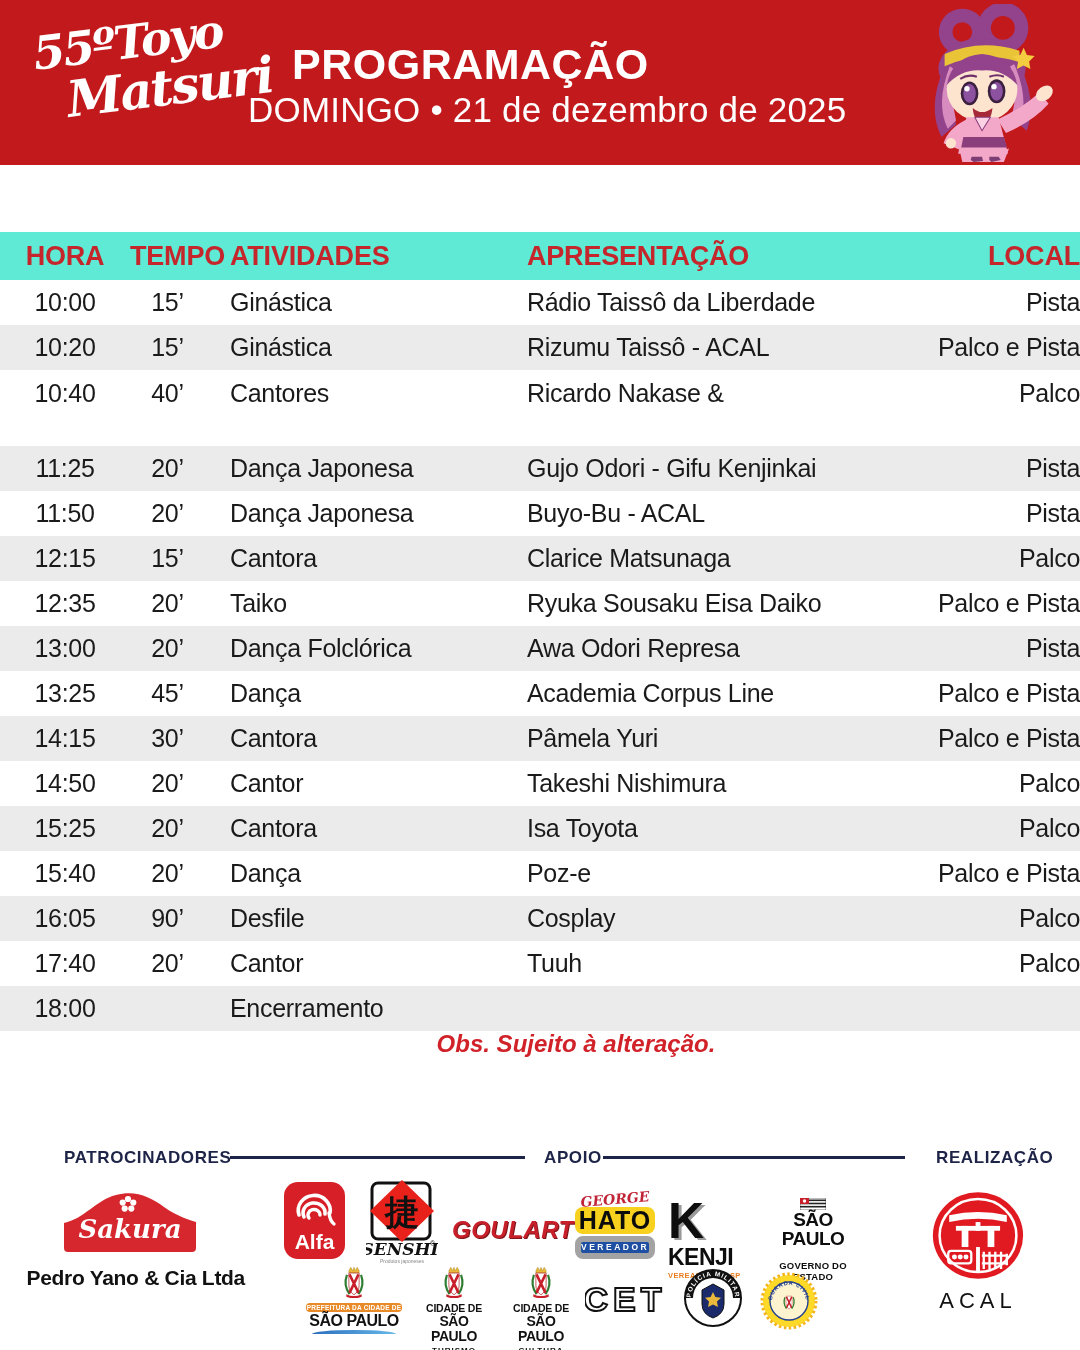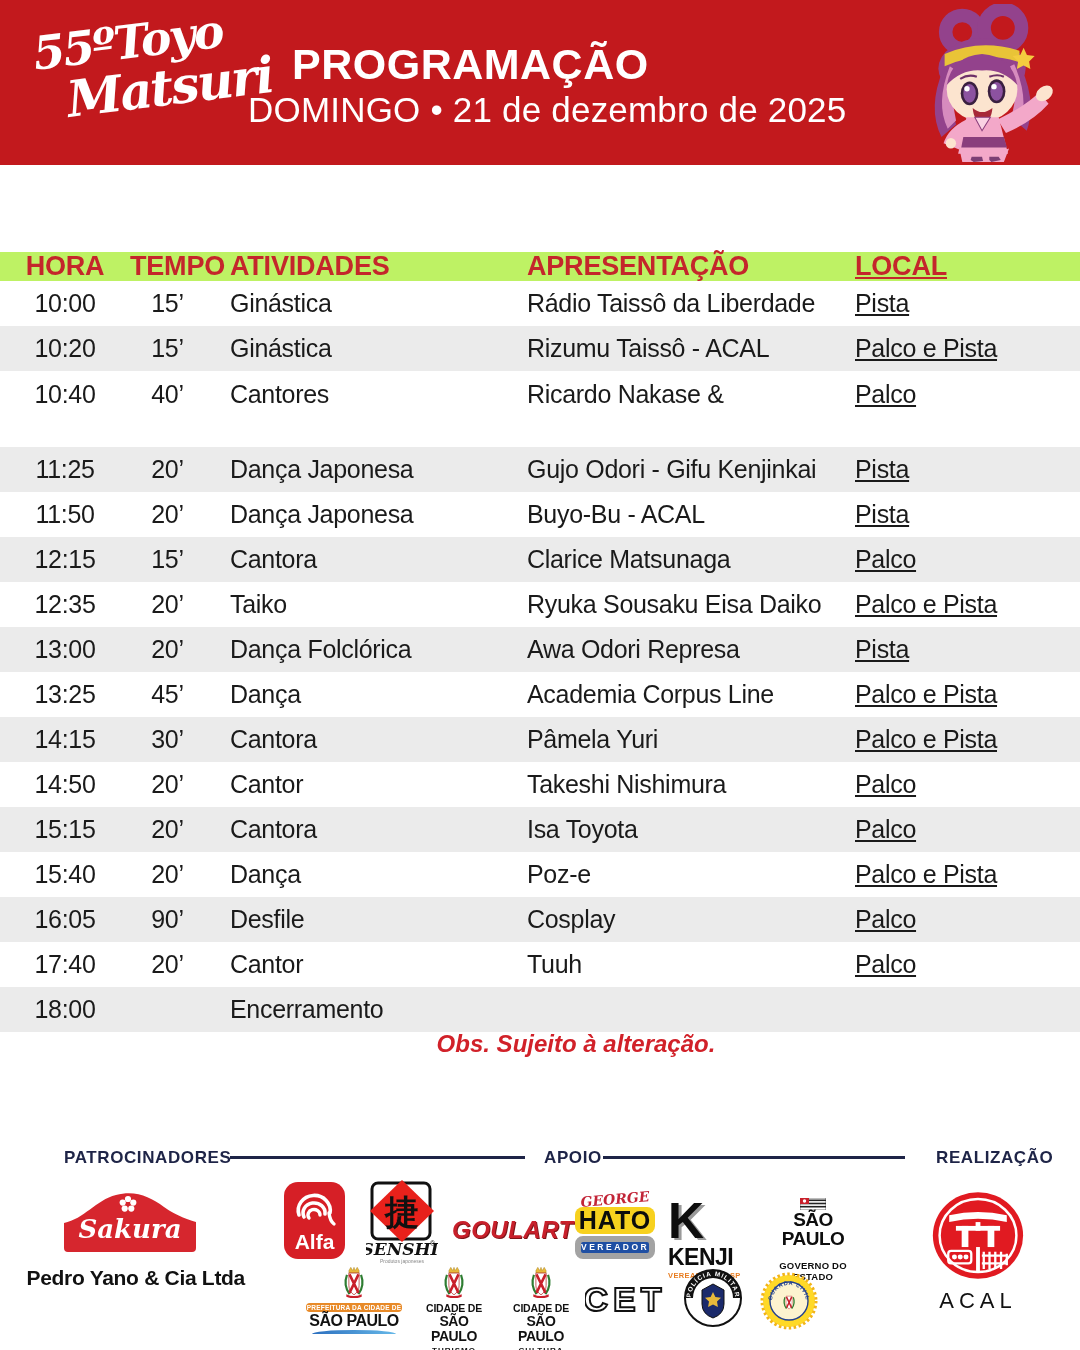--- a/index.html
+++ b/index.html
@@ -14,30 +14,30 @@
                 transform:rotate(-7deg); line-height:1; }
   .logo-line1 { font-size:46px; letter-spacing:-2px; }
   .logo-line2 { font-size:50px; letter-spacing:-2px; margin-left:28px; margin-top:2px; }
   .banner-title { position:absolute; left:248px; top:40px; color:#fff; font-size:43px; font-weight:800; letter-spacing:0.5px;margin-left:44px; }
   .banner-subtitle { position:absolute; left:248px; top:90px; color:#fff; font-size:35px; font-weight:500; letter-spacing:0.2px; }
   .mascot { position:absolute; right:14px; top:4px; height:158px; width:170px; }
 
   
   .sched { position:absolute; top:232px; left:0; width:1080px; }
   .srow { display:flex; align-items:center; width:100%; height:45px; font-size:25px; color:#1a1a1a; letter-spacing:-0.3px; }
-  .thead { height:29px; background:#bef264; color:#C4262B; font-weight:bold; font-size:27px; letter-spacing:-0.2px;margin-top:20px; }
+  .thead { height:48px; background:#5eead4; color:#C4262B; font-weight:bold; font-size:27px; letter-spacing:-0.2px; }
   .rows .srow:nth-child(even) { background:#EBEBEB; }
   .srow.tall { height:76px; align-items:flex-start; }
   .srow.tall .cell { padding-top:8px; line-height:30px; }
   .cell { flex:0 0 auto; }
   .c1 { width:130px; text-align:center; }
   .c2 { width:75px;  text-align:center; }
   .c3 { width:295px; text-align:left; padding-left:25px; }
   .c4 { width:355px; text-align:left; padding-left:27px; }
-  .c5 { width:225px; text-align:left;text-decoration:underline; }
+  .c5 { width:225px; text-align:right; }
   .note { position:absolute; top:1030px; left:0; width:1080px; text-align:center;
           color:#D12129; font-size:24px; font-weight:bold; font-style:italic;margin-left:36px; }
 
   
   .flabel { position:absolute; color:#1E2447; font-size:17px; font-weight:800; letter-spacing:0.6px; top:1148px; }
   .fline  { position:absolute; top:1156px; height:3px; background:#1E2447; }
   .lbl-patro { left:64px; }
   .lbl-apoio { left:544px; }
   .lbl-real  { left:936px; }
   .line1 { left:230px; width:295px; }
@@ -230,21 +230,21 @@
         <div class="cell c5">Palco e Pista</div>
       </div>
       <div class="srow">
         <div class="cell c1">14:50</div>
         <div class="cell c2">20’</div>
         <div class="cell c3">Cantor</div>
         <div class="cell c4">Takeshi Nishimura</div>
         <div class="cell c5">Palco</div>
       </div>
       <div class="srow">
-        <div class="cell c1">15:15</div>
+        <div class="cell c1">15:25</div>
         <div class="cell c2">20’</div>
         <div class="cell c3">Cantora</div>
         <div class="cell c4">Isa Toyota</div>
         <div class="cell c5">Palco</div>
       </div>
       <div class="srow">
         <div class="cell c1">15:40</div>
         <div class="cell c2">20’</div>
         <div class="cell c3">Dança</div>
         <div class="cell c4">Poz-e</div>

